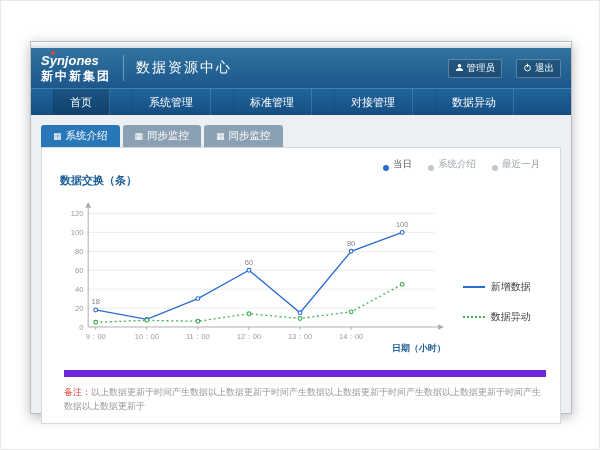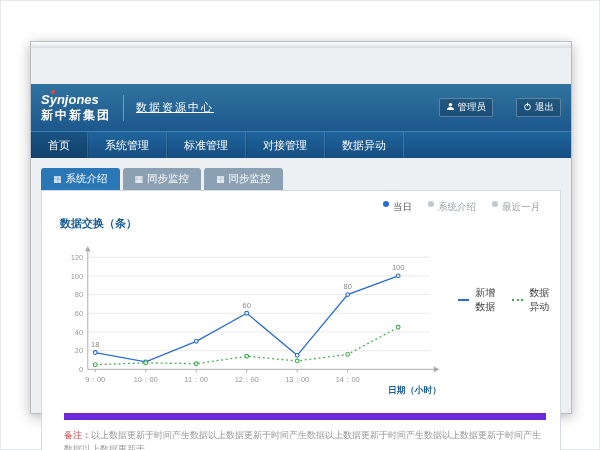--- a/index.html
+++ b/index.html
@@ -8,52 +8,52 @@
     background:#ffffff;font-family:"Liberation Sans","DejaVu Sans",sans-serif;
   }
   .screen{position:absolute;inset:0;border:1px solid #e6e8ea;box-sizing:border-box;}
   .window{
     position:absolute;left:29px;top:40px;width:542px;height:373px;
     background:#edf0f3;border:1px solid #b9bdc1;box-sizing:border-box;
     box-shadow:0 3px 12px rgba(0,0,0,0.28);
   }
   .chrome{height:6px;background:linear-gradient(#ffffff,#d8dde1);}
   
-  .header{height:47px;background:linear-gradient(#30739f,#1d578c);display:flex;align-items:center;padding:8px 10px;box-sizing:border-box;margin-top:36px;}
+  .header{height:40px;background:linear-gradient(#30739f,#1d578c);display:flex;align-items:center;padding:8px 10px;box-sizing:border-box;}
   .logo{display:flex;flex-direction:column;justify-content:center;}
   .logo-text{color:#fff;font-weight:bold;font-style:italic;font-size:13px;line-height:13px;position:relative;}
   .logo-text::after{content:"";position:absolute;left:10px;top:-3px;width:4px;height:4px;border-radius:50%;background:#ef4136;}
   .company{color:#fff;font-size:12px;font-weight:bold;letter-spacing:2px;line-height:14px;margin-top:2px;}
   .vdiv{width:1px;height:26px;background:rgba(255,255,255,0.35);margin:0 12px;}
-  .app-title{color:#fff;font-size:11px;letter-spacing:2px;text-decoration:underline;}
-  .header-right{margin-left:auto;display:flex;gap:23px;align-items:center;}
+  .app-title{color:#fff;font-size:14px;letter-spacing:2px;}
+  .header-right{margin-left:auto;display:flex;gap:14px;align-items:center;}
   .hbtn{display:flex;align-items:center;gap:3px;color:#fff;font-size:9.5px;
     background:rgba(0,0,0,0.18);border:1px solid rgba(255,255,255,0.28);border-radius:2px;
     padding:2px 6px;cursor:pointer;white-space:nowrap;}
   
   .nav{height:26px;background:linear-gradient(#1f649d,#164e81);border-top:1px solid #3c80b4;display:flex;}
   .nav-item{color:#fff;font-size:11px;display:flex;align-items:center;padding:0 17px;
-    border-right:1px solid rgba(255,255,255,0.15);box-shadow:inset 1px 0 rgba(0,0,0,0.10);cursor:pointer;}
+    border-right:1px solid rgba(255,255,255,0.15);box-shadow:inset 1px 0 rgba(0,0,0,0.10);cursor:pointer;margin-left:22px;}
   .nav-item.active{background:rgba(0,0,0,0.16);}
   
   .content{padding:10px;}
   .tabs{display:flex;gap:3px;}
   .tab{display:flex;align-items:center;gap:4px;color:#fff;font-size:10.5px;padding:0 12px;height:22px;
     border-radius:3px 3px 0 0;background:#8ba1b3;cursor:pointer;}
   .tab.active{background:#2a77b8;}
   .tab .tab-icon{font-size:9px;line-height:1;}
   .card{background:#ffffff;border:1px solid #d4dae0;padding:6px 14px 10px;}
   .filter-row{display:flex;justify-content:flex-end;gap:16px;padding:4px 6px 0;}
-  .filter{display:flex;align-items:flex-start;gap:4px;font-size:9.5px;color:#9aa1a8;cursor:pointer;}
+  .filter{display:flex;align-items:flex-end;gap:4px;font-size:9.5px;color:#9aa1a8;cursor:pointer;}
   .filter .dot{width:6px;height:6px;border-radius:50%;background:#c3c9cf;}
   .filter.active{color:#555;}
   .filter.active .dot{background:#2b6cd4;}
   .y-title{color:#1b5e97;font-weight:bold;font-size:11px;margin:2px 0 2px 4px;}
   .chart-row{display:flex;align-items:stretch;}
-  .legend{width:88px;display:flex;flex-direction:row;gap:16px;justify-content:space-between;padding-bottom:34px;}
+  .legend{width:88px;display:flex;flex-direction:column;gap:16px;justify-content:flex-end;padding-bottom:34px;}
   .legend-item{display:flex;align-items:center;gap:6px;font-size:10px;color:#444;}
   .legend-item .sample{width:22px;height:0;}
   .note{margin-top:12px;border-top:7px solid #6d28d9;padding-top:9px;font-size:9px;color:#999;line-height:1.5;margin-left:8px;}
   .note .prefix{color:#e23b3b;}
   svg text{font-family:"Liberation Sans","DejaVu Sans",sans-serif;}
 </style>
 </head>
 <body>
 
 <div class="screen">

